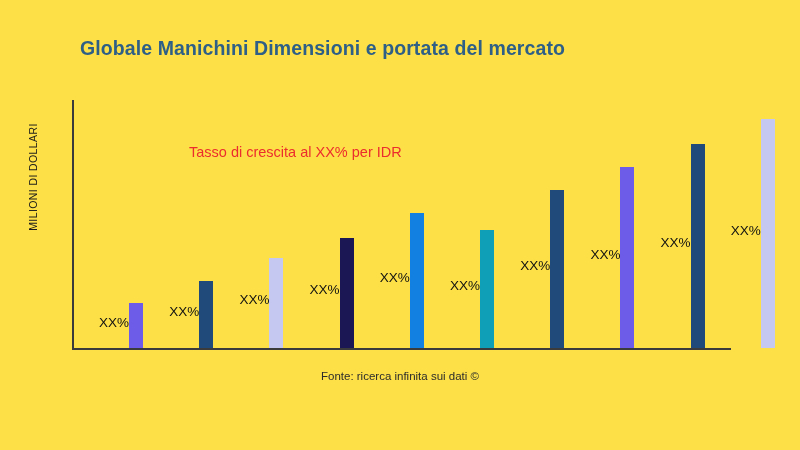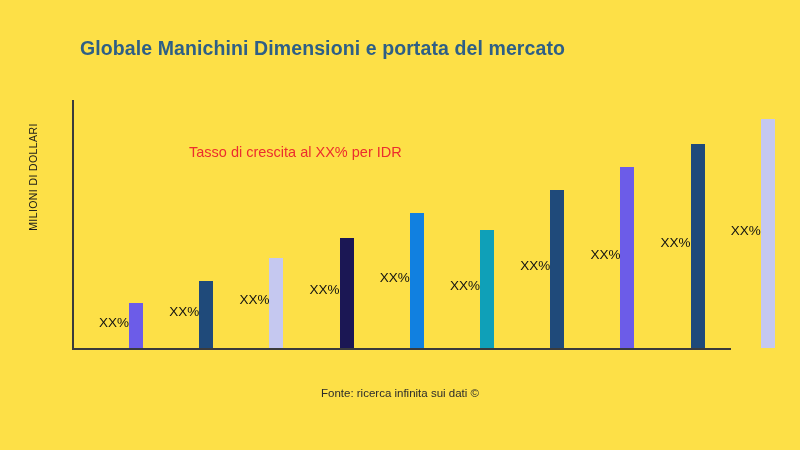--- a/index.html
+++ b/index.html
@@ -110,21 +110,21 @@
     color: #ec2d2d;
     white-space: nowrap;
     font-weight: 400;
     margin-left: 39px;
   }
 
   
   .source-note {
     position: absolute;
     left: 0;
-    top: 387px;
+    top: 370px;
     width: 800px;
     text-align: center;
     font-size: 11.5px;
     color: #2b2b2b;
   }
 </style>
 </head>
 <body>
 
 <div id="chart-root">

